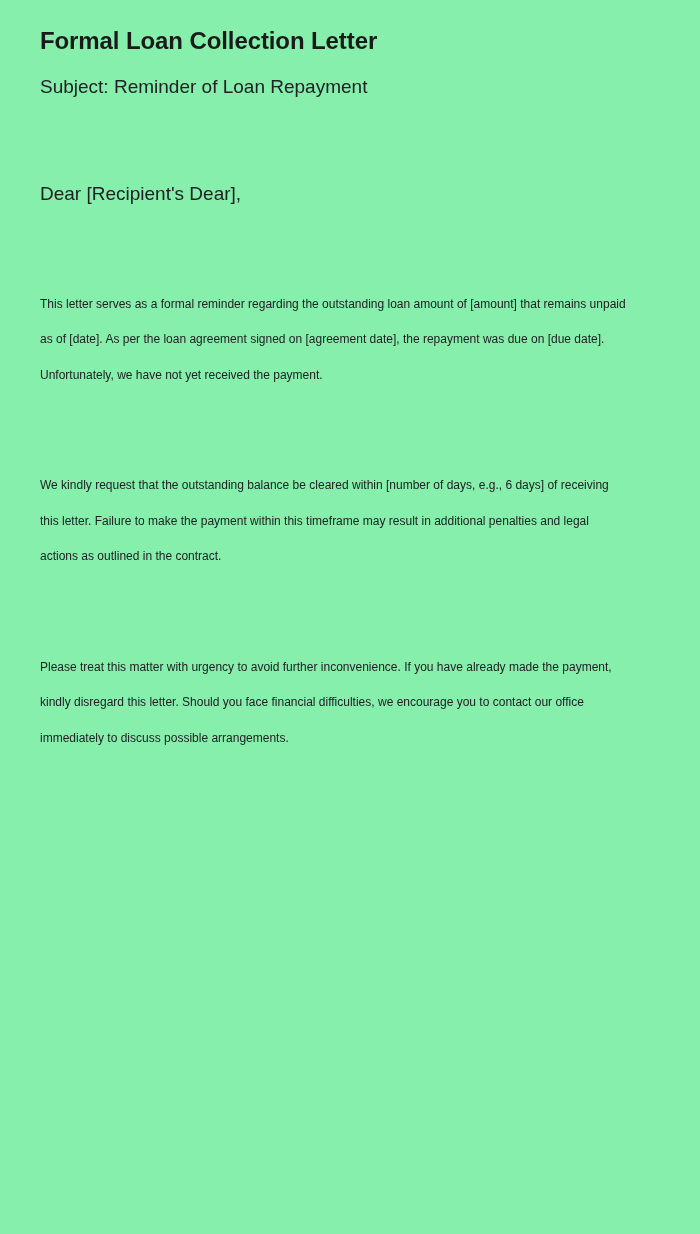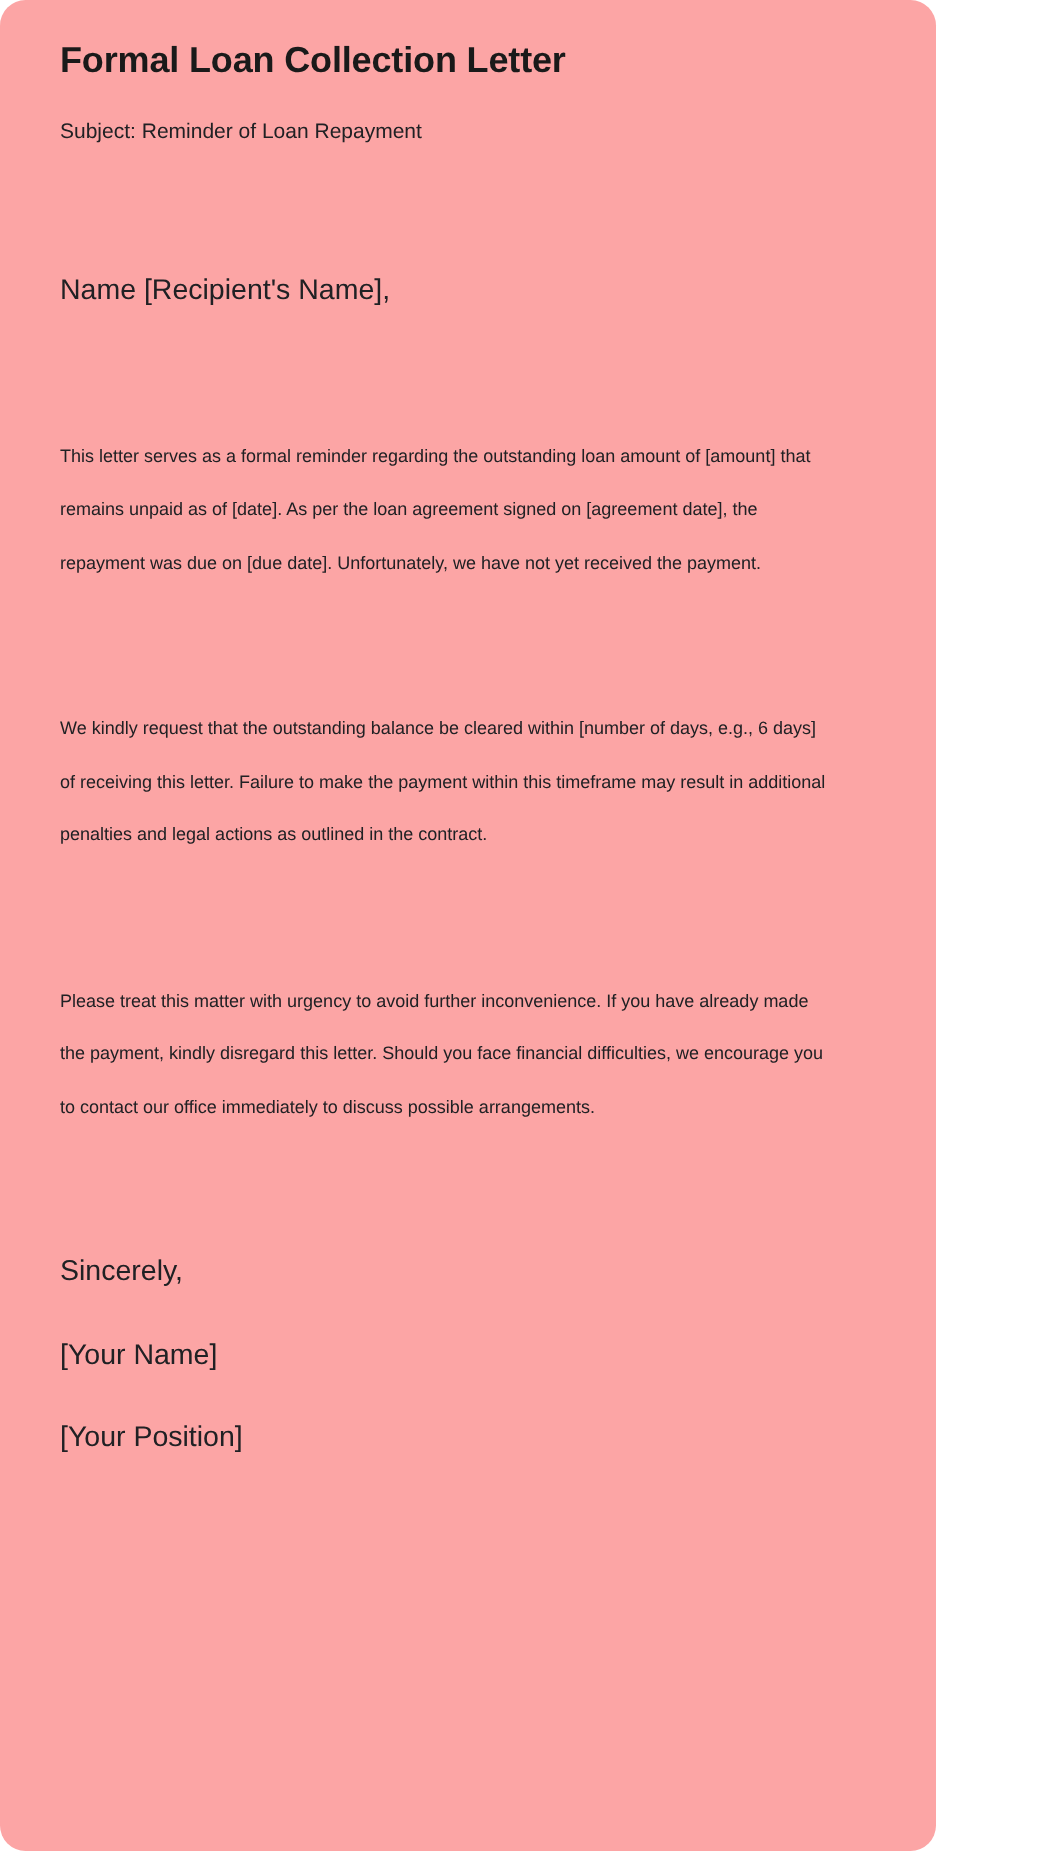--- a/index.html
+++ b/index.html
@@ -9,37 +9,36 @@
   }
   body {
     width: 700px;
     min-height: 1234px;
     font-family: "Liberation Sans", sans-serif;
     color: #202124;
     -webkit-font-smoothing: antialiased;
   }
   .page {
     box-sizing: border-box;
-    width: 624px;
+    width: 700px;
     min-height: 1234px;
     padding: 0 72px 0 40px;
-    background: #fca5a5;
-    border-radius: 17px;
+    background: #86efac;
   }
   .doc-title {
     font-size: 24px;
     line-height: 30px;
     font-weight: bold;
     letter-spacing: -0.1px;
     color: #1a1a1a;
     margin: 0;
     padding-top: 26px;
   }
   .subject-line {
-    font-size: 14px;
+    font-size: 19px;
     line-height: 28px;
     font-weight: normal;
     color: #202124;
     margin: 0;
     padding-top: 17px;
   }
   .letter-body {
     margin: 0;
     padding: 0;
   }
@@ -75,31 +74,26 @@
 <body>
 
 <div class="page">
 
   <h1 class="doc-title">Formal Loan Collection Letter</h1>
 
   <p class="subject-line">Subject: Reminder of Loan Repayment</p>
 
   <div class="letter-body">
 
-    <p class="salutation">Name [Recipient's Name],</p>
+    <p class="salutation">Dear [Recipient's Dear],</p>
 
     <p class="body-paragraph">This letter serves as a formal reminder regarding the outstanding loan amount of [amount] that remains unpaid as of [date]. As per the loan agreement signed on [agreement date], the repayment was due on [due date]. Unfortunately, we have not yet received the payment.</p>
 
     <p class="body-paragraph">We kindly request that the outstanding balance be cleared within [number of days, e.g., 6 days] of receiving this letter. Failure to make the payment within this timeframe may result in additional penalties and legal actions as outlined in the contract.</p>
 
     <p class="body-paragraph">Please treat this matter with urgency to avoid further inconvenience. If you have already made the payment, kindly disregard this letter. Should you face financial difficulties, we encourage you to contact our office immediately to discuss possible arrangements.</p>
 
   </div>
 
-  <div class="closing-block">
-    <p class="closing-line">Sincerely,</p>
-    <p class="closing-line">[Your Name]</p>
-    <p class="closing-line">[Your Position]</p>
-  </div>
 
   <div class="tail-spacer"></div>
 
 </div>
 
 </body></html>

